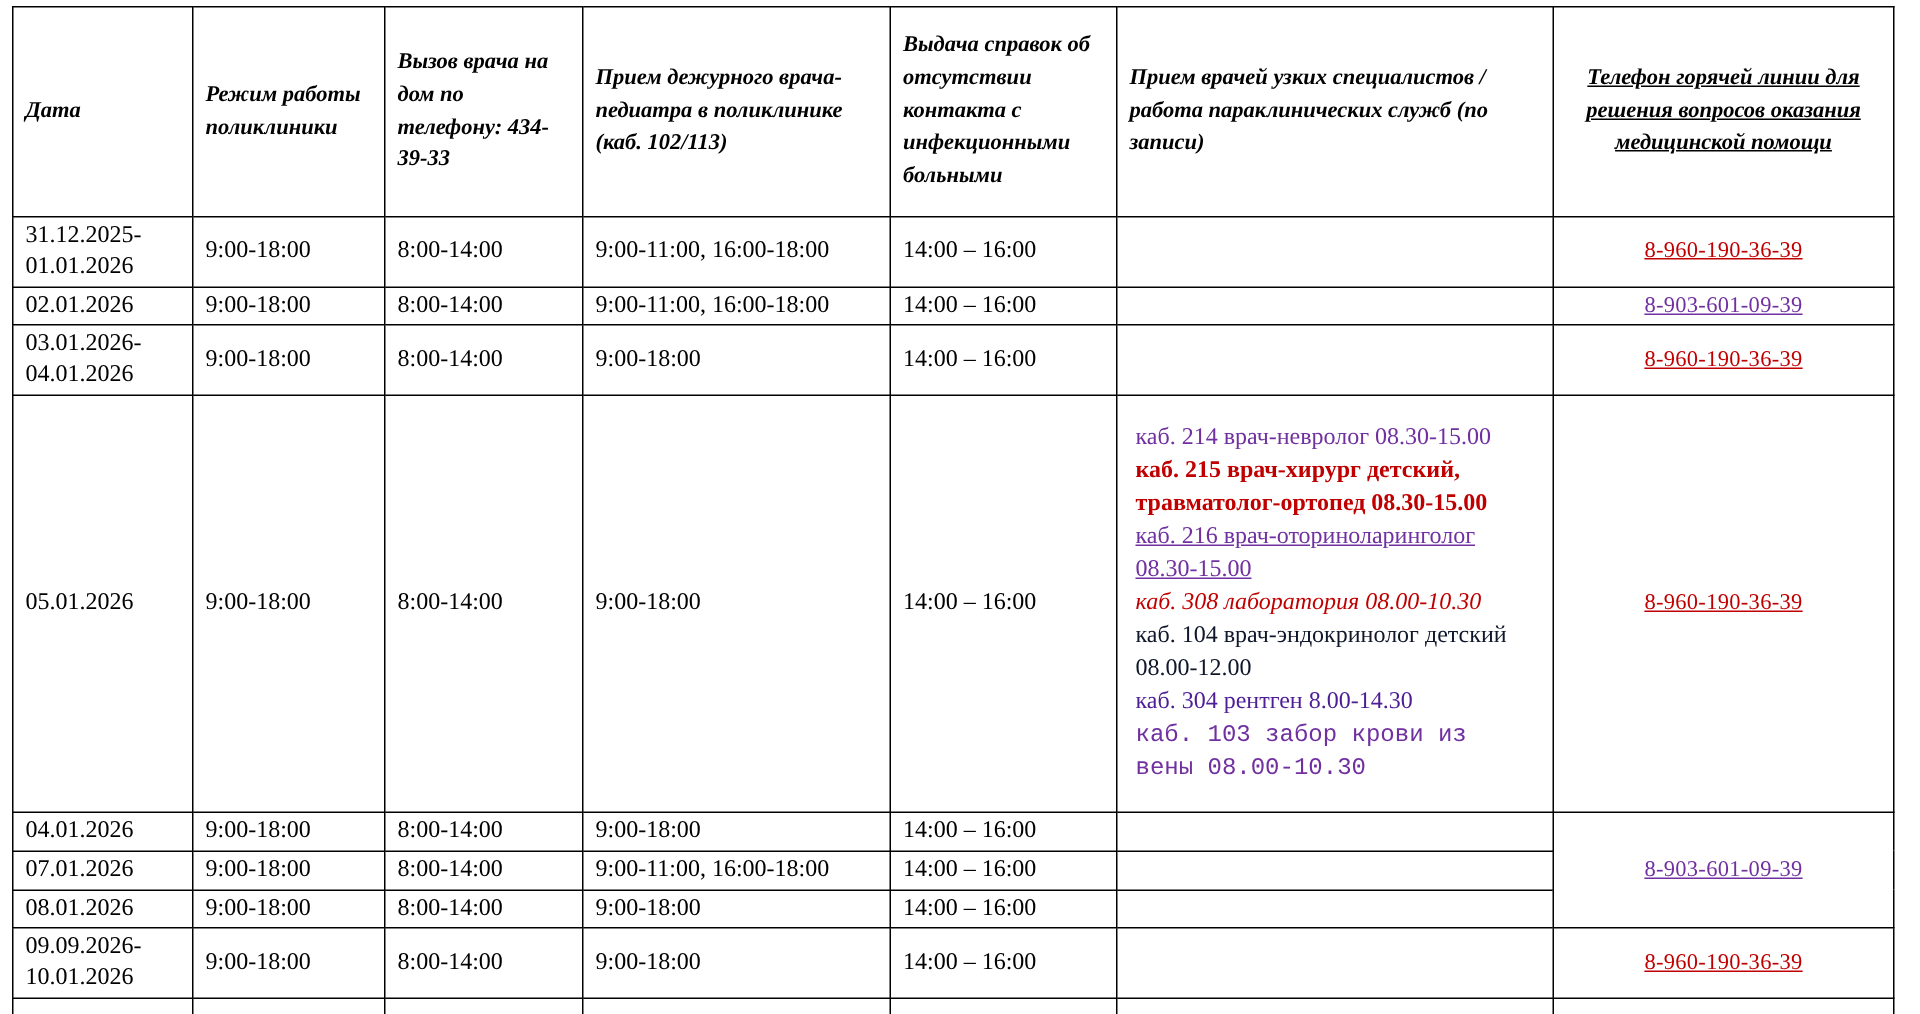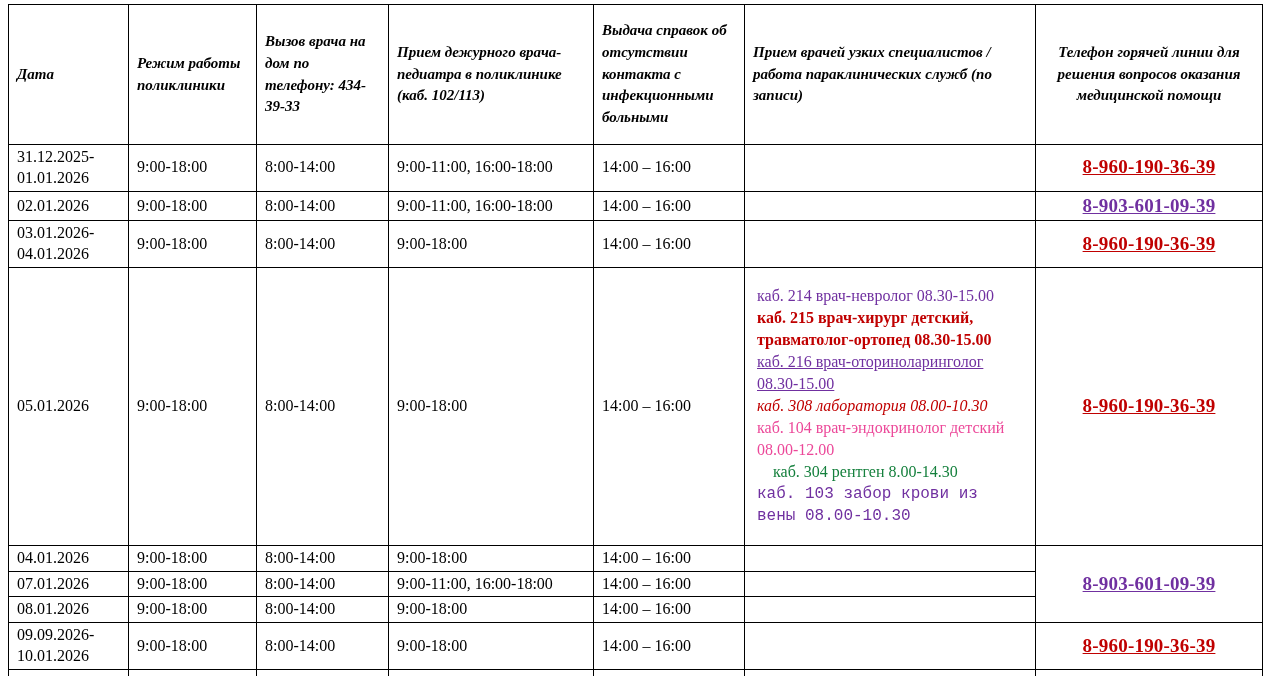--- a/index.html
+++ b/index.html
@@ -22,33 +22,33 @@
   }
   th{
     font-weight:bold;
     font-style:italic;
     text-align:left;
     vertical-align:middle;
     padding:4px 8px;
     font-size:15px;
     line-height:1.45;
   }
-  th.center{ text-align:center; }
+  th.center{ text-align:center;text-decoration:underline; }
   td{
     font-size:16px;
     padding:2px 8px;
     vertical-align:middle;
     line-height:1.3;
   }
   td.date{ white-space:pre-line; }
   td.hotline{ text-align:center; }
   .phone{
-    font-weight:bold;
+    font-weight:normal;
     text-decoration:underline;
-    font-size:19px;
+    font-size:15px;
     letter-spacing:0.2px;
   }
   td.specialists{
     padding:4px 28px 4px 12px;
     vertical-align:middle;
   }
   .spec{ line-height:22px; }
 </style>
 </head>
 <body>
@@ -113,22 +113,22 @@
       <td>9:00-18:00</td>
       <td>8:00-14:00</td>
       <td>9:00-18:00</td>
       <td>14:00 – 16:00</td>
       <td class="specialists">
           <div>
             <div class="spec" style="color: rgb(112, 48, 160);">каб. 214 врач-невролог 08.30-15.00</div>
             <div class="spec" style="color: rgb(192, 0, 0); font-weight: bold;">каб. 215 врач-хирург детский, травматолог-ортопед  08.30-15.00</div>
             <div class="spec" style="color: rgb(112, 48, 160); text-decoration: underline;">каб. 216 врач-оториноларинголог 08.30-15.00</div>
             <div class="spec" style="color: rgb(192, 0, 0); font-style: italic;">каб. 308 лаборатория 08.00-10.30</div>
-            <div class="spec" style="color: #ec4899;">каб. 104 врач-эндокринолог детский 08.00-12.00</div>
-            <div class="spec" style="color: #15803d; margin-left: 16px;">каб. 304 рентген 8.00-14.30</div>
+            <div class="spec" style="color: #0f172a;">каб. 104 врач-эндокринолог детский 08.00-12.00</div>
+            <div class="spec" style="color: #4c1d95;">каб. 304 рентген 8.00-14.30</div>
             <div class="spec" style="color: rgb(112, 48, 160); font-family: Liberation Mono, monospace;">каб. 103 забор крови из вены 08.00-10.30</div>
           </div>
         </td>
       <td class="hotline"><span class="phone" style="color: rgb(192, 0, 0);">8-960-190-36-39</span></td>
     </tr>
 
     <tr style="height:22px">
       <td class="date">04.01.2026</td>
       <td>9:00-18:00</td>
       <td>8:00-14:00</td>

